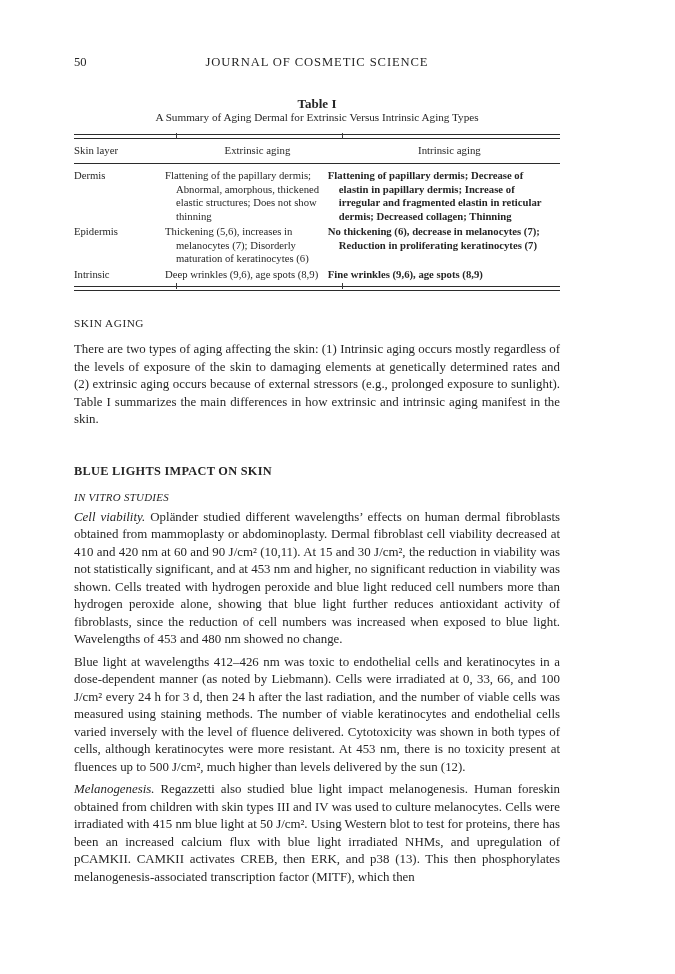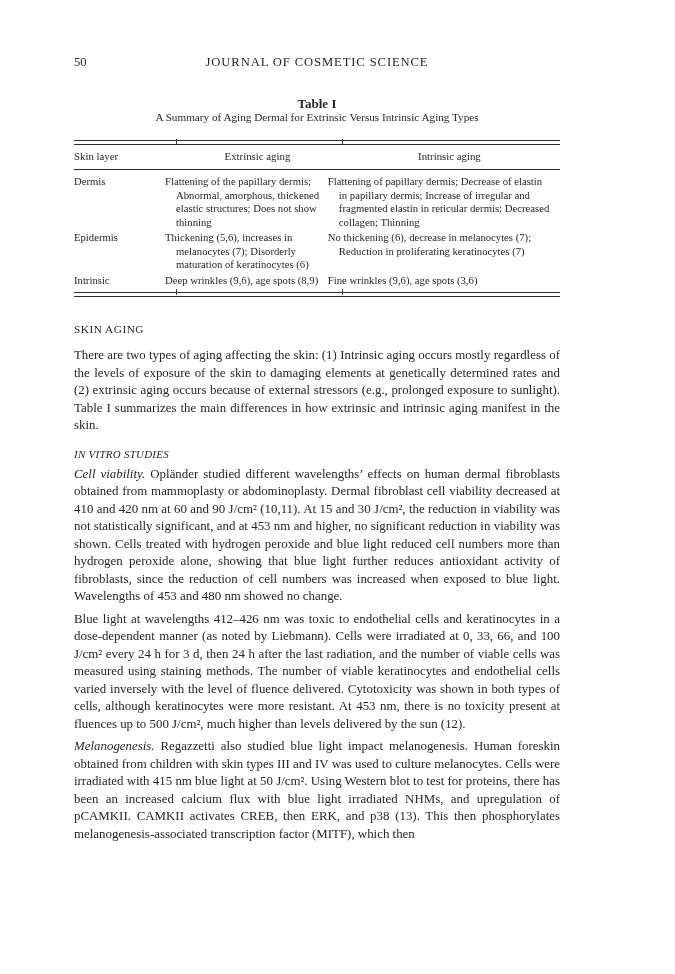--- a/index.html
+++ b/index.html
@@ -43,21 +43,21 @@
     font-size: 13px;
     line-height: 13px;
   }
   .table-caption {
     margin-top: 1px;
     text-align: center;
     font-size: 11.2px;
     line-height: 13px;
   }
   .tbl {
-    margin-top: 16px;
+    margin-top: 10px;
     position: relative;
   }
   .rule-double {
     height: 3px;
     border-top: 1px solid #2b2b2b;
     border-bottom: 1px solid #2b2b2b;
   }
   table.aging {
     width: 100%;
     border-collapse: collapse;
@@ -76,21 +76,21 @@
     font-size: 10.7px;
     line-height: 13.5px;
     vertical-align: top;
     padding: 2px 8px 0 0;
   }
   table.aging tbody tr:first-child td { padding-top: 5px; }
   td.c2, td.c3 {
     padding-left: 11px;
     text-indent: -11px;
   }
-  td.c3 { padding-right: 0; }
+  td.c3 { padding-right: 0; font-weight: bold; }
   .tick {
     position: absolute;
     width: 1px;
     height: 6px;
     background: #3a3a3a;
   }
   .tick.t1 { left: 20.9%; }
   .tick.t2 { left: 55.2%; }
   .tick.top { top: -1px; }
   .tick.bottom { bottom: 2px; }
@@ -165,35 +165,36 @@
             <td class="c3">Flattening of papillary dermis; Decrease of elastin in papillary dermis; Increase of irregular and fragmented elastin in reticular dermis; Decreased collagen; Thinning</td>
           </tr>
           <tr>
             <td class="c1">Epidermis</td>
             <td class="c2">Thickening (5,6), increases in melanocytes (7); Disorderly maturation of keratinocytes (6)</td>
             <td class="c3">No thickening (6), decrease in melanocytes (7); Reduction in proliferating keratinocytes (7)</td>
           </tr>
           <tr>
             <td class="c1">Intrinsic</td>
             <td class="c2">Deep wrinkles (9,6), age spots (8,9)</td>
-            <td class="c3">Fine wrinkles (9,6), age spots (3,6)</td>
+            <td class="c3">Fine wrinkles (9,6), age spots (8,9)</td>
           </tr>
         </tbody>
       </table>
 
       <div class="tick t1 bottom"></div>
       <div class="tick t2 bottom"></div>
       <div class="rule-double" style="margin-top:5px"></div>
     </div>
   </div>
 
   <div class="section-heading">SKIN AGING</div>
 
   <p class="para first">There are two types of aging affecting the skin: (1) Intrinsic aging occurs mostly regardless of the levels of exposure of the skin to damaging elements at genetically determined rates and (2) extrinsic aging occurs because of external stressors (e.g., prolonged exposure to sunlight). Table I summarizes the main differences in how extrinsic and intrinsic aging manifest in the skin.</p>
 
+  <div class="blue-heading">BLUE LIGHTS IMPACT ON SKIN</div>
 
   <div class="subheading">IN VITRO STUDIES</div>
 
   <p class="para spaced"><span class="lead-italic">Cell viability.</span><span> Opländer studied different wavelengths’ effects on human dermal fibroblasts obtained from mammoplasty or abdominoplasty. Dermal fibroblast cell viability decreased at 410 and 420 nm at 60 and 90 J/cm² (10,11). At 15 and 30 J/cm², the reduction in viability was not statistically significant, and at 453 nm and higher, no significant reduction in viability was shown. Cells treated with hydrogen peroxide and blue light reduced cell numbers more than hydrogen peroxide alone, showing that blue light further reduces antioxidant activity of fibroblasts, since the reduction of cell numbers was increased when exposed to blue light. Wavelengths of 453 and 480 nm showed no change.</span></p>
 
   <p class="para follow">Blue light at wavelengths 412–426 nm was toxic to endothelial cells and keratinocytes in a dose-dependent manner (as noted by Liebmann). Cells were irradiated at 0, 33, 66, and 100 J/cm² every 24 h for 3 d, then 24 h after the last radiation, and the number of viable cells was measured using staining methods. The number of viable keratinocytes and endothelial cells varied inversely with the level of fluence delivered. Cytotoxicity was shown in both types of cells, although keratinocytes were more resistant. At 453 nm, there is no toxicity present at fluences up to 500 J/cm², much higher than levels delivered by the sun (12).</p>
 
   <p class="para follow"><span class="lead-italic">Melanogenesis.</span><span> Regazzetti also studied blue light impact melanogenesis. Human foreskin obtained from children with skin types III and IV was used to culture melanocytes. Cells were irradiated with 415 nm blue light at 50 J/cm². Using Western blot to test for proteins, there has been an increased calcium flux with blue light irradiated NHMs, and upregulation of pCAMKII. CAMKII activates CREB, then ERK, and p38 (13). This then phosphorylates melanogenesis-associated transcription factor (MITF), which then</span></p>
 
 </div>

